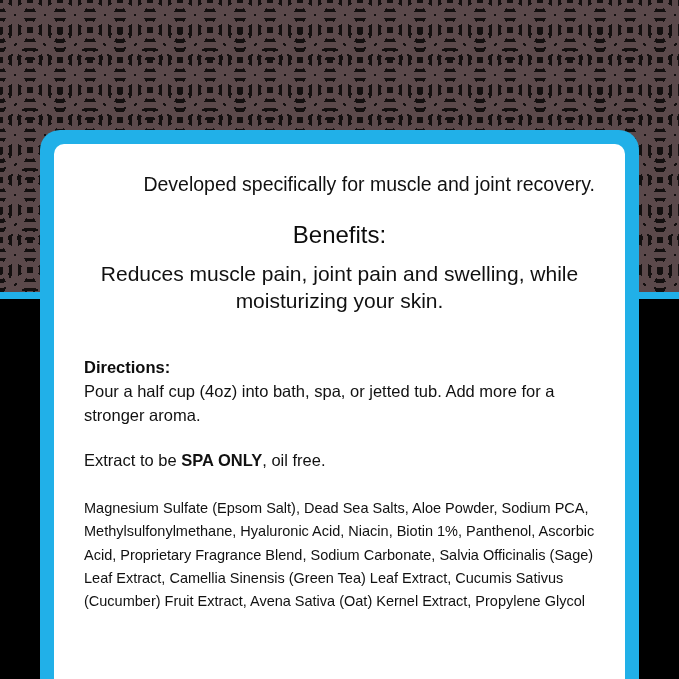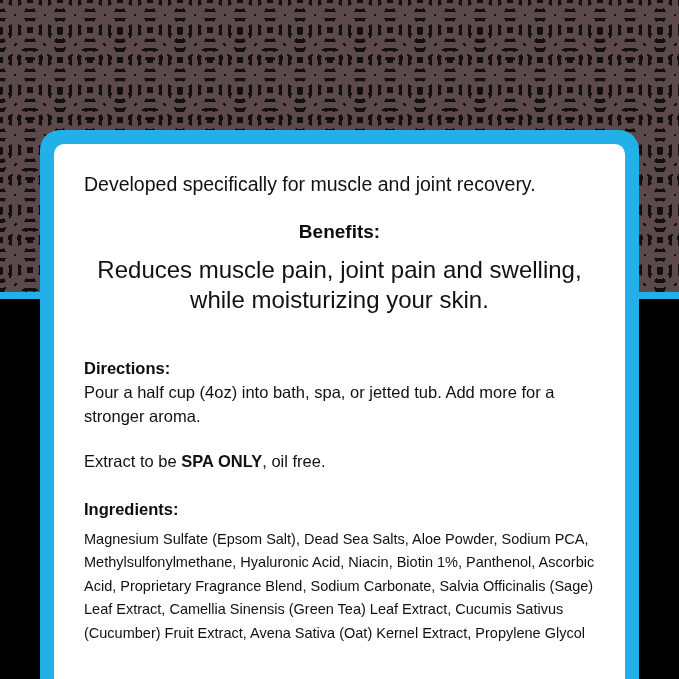--- a/index.html
+++ b/index.html
@@ -73,38 +73,38 @@
     background: #ffffff;
     width: 100%;
     height: 535px;
     border-radius: 10px 10px 0 0;
     box-sizing: border-box;
     padding: 18px 30px 0 30px;
     overflow: hidden;
   }
 
   .intro-line {
-    text-align: left;
+    text-align: right;
     font-size: 19.5px;
     color: #111111;
     margin: 10px 0 0 0;
     line-height: 1.3;
   }
 
   .benefits-heading {
     text-align: center;
-    font-size: 19px;
-    font-weight: bold;
+    font-size: 24px;
+    font-weight: normal;
     color: #0d0d0d;
     margin: 24px 0 0 0;
   }
 
   .benefits-body {
     text-align: center;
-    font-size: 24px;
+    font-size: 21px;
     color: #111111;
     margin: 12px 0 0 0;
     line-height: 1.25;
     padding: 0 6px;
   }
 
   .section-heading {
     font-size: 16.5px;
     font-weight: bold;
     color: #0d0d0d;
@@ -164,20 +164,19 @@
         <p class="section-heading">Directions:</p>
         <p class="body-text">Pour a half cup (4oz) into bath, spa, or jetted tub. Add more for a stronger aroma.</p>
       </div>
 
       <div id="spa-block">
         <p class="body-text"><span>Extract to be </span><span class="bold-inline">SPA ONLY</span><span>, oil free.</span></p>
       </div>
 
 
       <div id="ingredients-block">
-        <p class="section-heading">Ingredients:</p>
         <p class="ingredients-body">Magnesium Sulfate (Epsom Salt), Dead Sea Salts, Aloe Powder, Sodium PCA, Methylsulfonylmethane, Hyaluronic Acid, Niacin, Biotin 1%, Panthenol, Ascorbic Acid, Proprietary Fragrance Blend, Sodium Carbonate, Salvia Officinalis (Sage) Leaf Extract, Camellia Sinensis (Green Tea) Leaf Extract, Cucumis Sativus (Cucumber) Fruit Extract, Avena Sativa (Oat) Kernel Extract, Propylene Glycol</p>
       </div>
 
     </div>
   </div>
 
 </div>
 
 </body></html>

